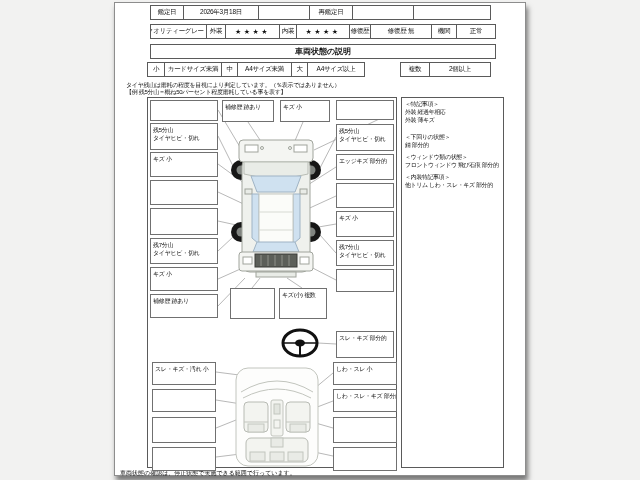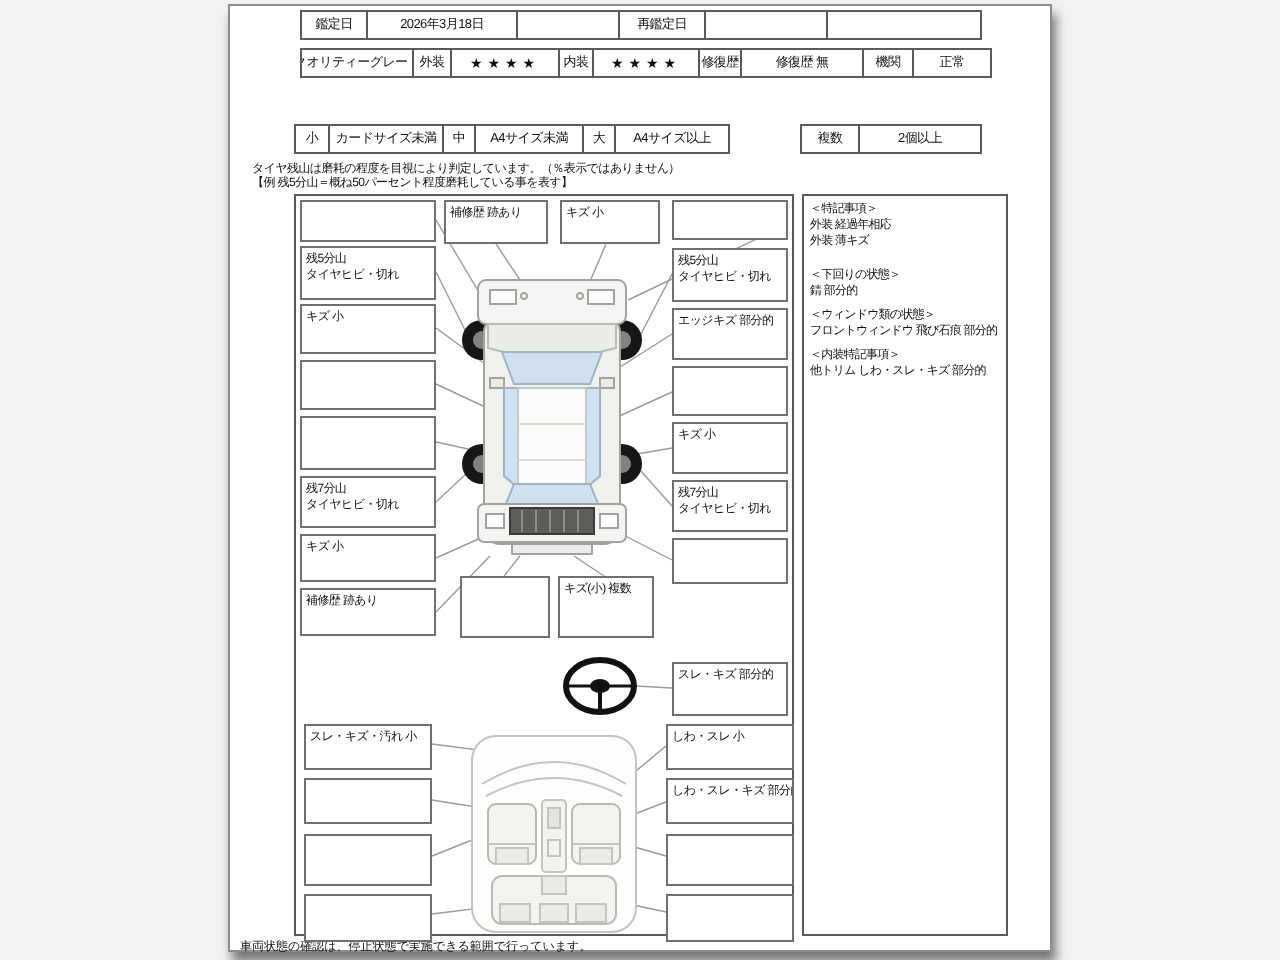--- a/index.html
+++ b/index.html
@@ -46,20 +46,21 @@
     <div class="cell" style="width:20px">外装</div>
     <div class="cell stars" style="width:55px">★★★★</div>
     <div class="cell" style="width:18px">内装</div>
     <div class="cell stars" style="width:54px">★★★★</div>
     <div class="cell" style="width:22px">修復歴</div>
     <div class="cell" style="width:62px">修復歴 無</div>
     <div class="cell" style="width:26px">機関</div>
     <div class="cell" style="width:40px">正常</div>
   </div>
 
+  <div class="titlebar">車両状態の説明</div>
 
   <div class="hrow" style="left:147px;top:62px;">
     <div class="cell" style="width:18px">小</div>
     <div class="cell" style="width:58px">カードサイズ未満</div>
     <div class="cell" style="width:17px">中</div>
     <div class="cell" style="width:55px">A4サイズ未満</div>
     <div class="cell" style="width:17px">大</div>
     <div class="cell" style="width:58px">A4サイズ以上</div>
   </div>
   <div class="hrow" style="left:400px;top:62px;">

